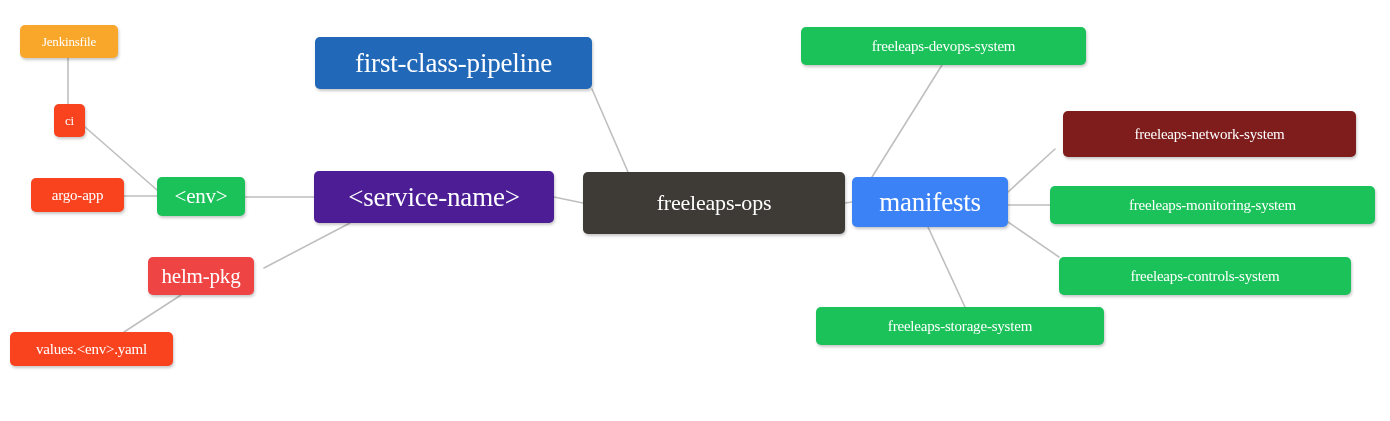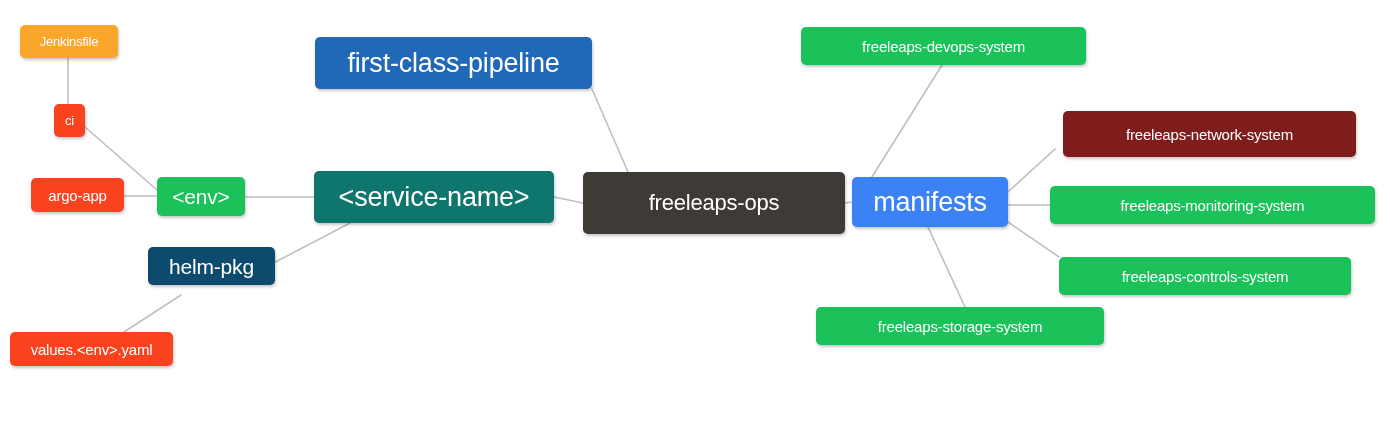--- a/index.html
+++ b/index.html
@@ -33,20 +33,21 @@
     display: flex;
     align-items: center;
     justify-content: center;
     color: #ffffff;
     white-space: nowrap;
     border-radius: 5px;
     box-shadow: 1px 2px 3px rgba(0,0,0,0.22);
     letter-spacing: -0.2px;
     line-height: 1;
     z-index: 2;
+    font-family: Liberation Serif, serif;
   }
   
   .tier-root {
     font-size: 22px;
     padding: 0 26px;
   }
   .tier-main {
     font-size: 27px;
     padding: 0 20px;
     justify-content: center;
@@ -82,33 +83,33 @@
       <polyline points="872,177 942,65" fill="none" stroke="#bfbfbf" stroke-width="1.6" stroke-linecap="round"></polyline>
       <polyline points="1008,192 1055,149" fill="none" stroke="#bfbfbf" stroke-width="1.6" stroke-linecap="round"></polyline>
       <polyline points="1008,205 1050,205" fill="none" stroke="#bfbfbf" stroke-width="1.6" stroke-linecap="round"></polyline>
       <polyline points="1008,222 1059,257" fill="none" stroke="#bfbfbf" stroke-width="1.6" stroke-linecap="round"></polyline>
       <polyline points="928,227 965,307" fill="none" stroke="#bfbfbf" stroke-width="1.6" stroke-linecap="round"></polyline>
     </svg>
   <div id="node-layer">
       <div class="node tier-root" style="left: 583px; top: 172px; width: 262px; height: 62px; background: rgb(62, 58, 54);">
         <span>freeleaps-ops</span>
       </div>
-      <div class="node tier-main" style="left: 314px; top: 171px; width: 240px; height: 52px; background: #0f766e;">
+      <div class="node tier-main" style="left: 314px; top: 171px; width: 240px; height: 52px; background: #4c1d95;">
         <span>&lt;service-name&gt;</span>
       </div>
       <div class="node tier-main" style="left: 852px; top: 177px; width: 156px; height: 50px; background: #3b82f6;">
         <span>manifests</span>
       </div>
       <div class="node tier-main" style="left: 315px; top: 37px; width: 277px; height: 52px; background: rgb(34, 104, 184);">
         <span>first-class-pipeline</span>
       </div>
       <div class="node tier-sub" style="left: 157px; top: 177px; width: 88px; height: 39px; background: rgb(27, 194, 90);">
         <span>&lt;env&gt;</span>
       </div>
-      <div class="node tier-sub" style="left: 148px; top: 247px; width: 127px; height: 38px; background: #0c4a6e;">
+      <div class="node tier-sub" style="left: 148px; top: 257px; width: 106px; height: 38px; background: #ef4444;">
         <span>helm-pkg</span>
       </div>
       <div class="node tier-mini" style="left: 20px; top: 25px; width: 98px; height: 33px; background: rgb(249, 167, 43);">
         <span>Jenkinsfile</span>
       </div>
       <div class="node tier-mini" style="left: 54px; top: 104px; width: 31px; height: 33px; background: rgb(249, 67, 31);">
         <span>ci</span>
       </div>
       <div class="node tier-leaf" style="left: 31px; top: 178px; width: 93px; height: 34px; background: rgb(249, 67, 31);">
         <span>argo-app</span>

